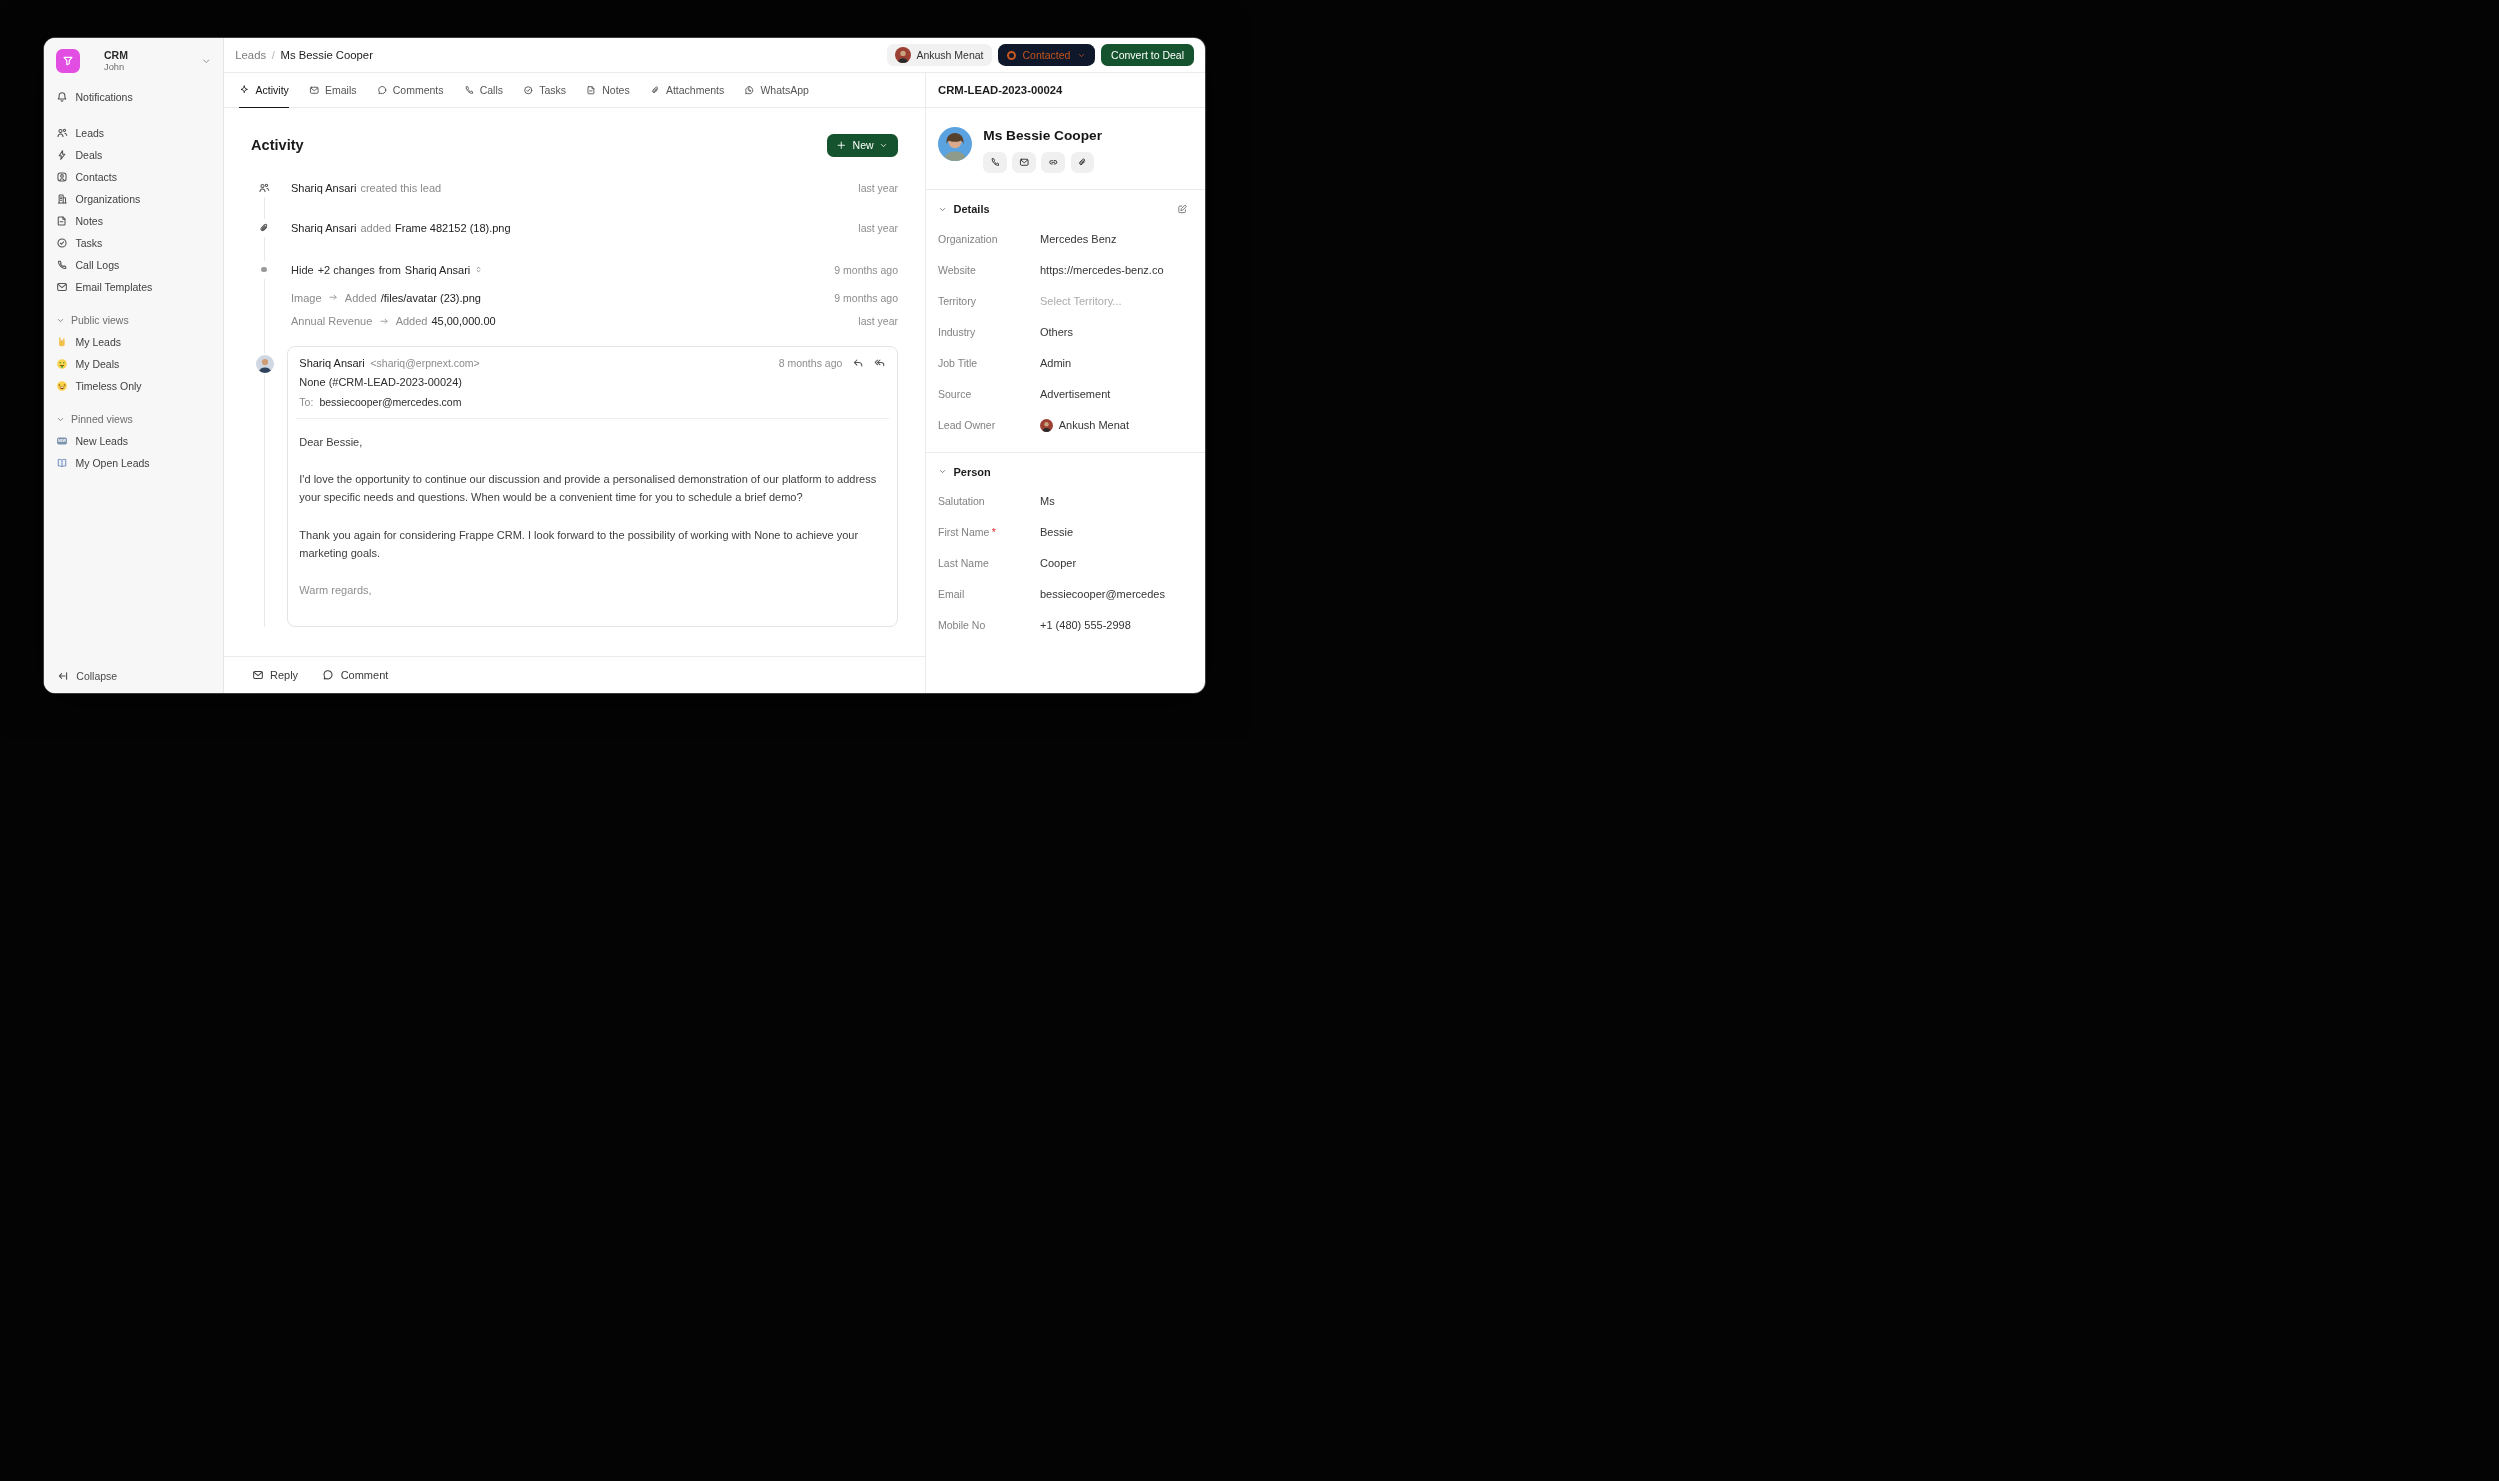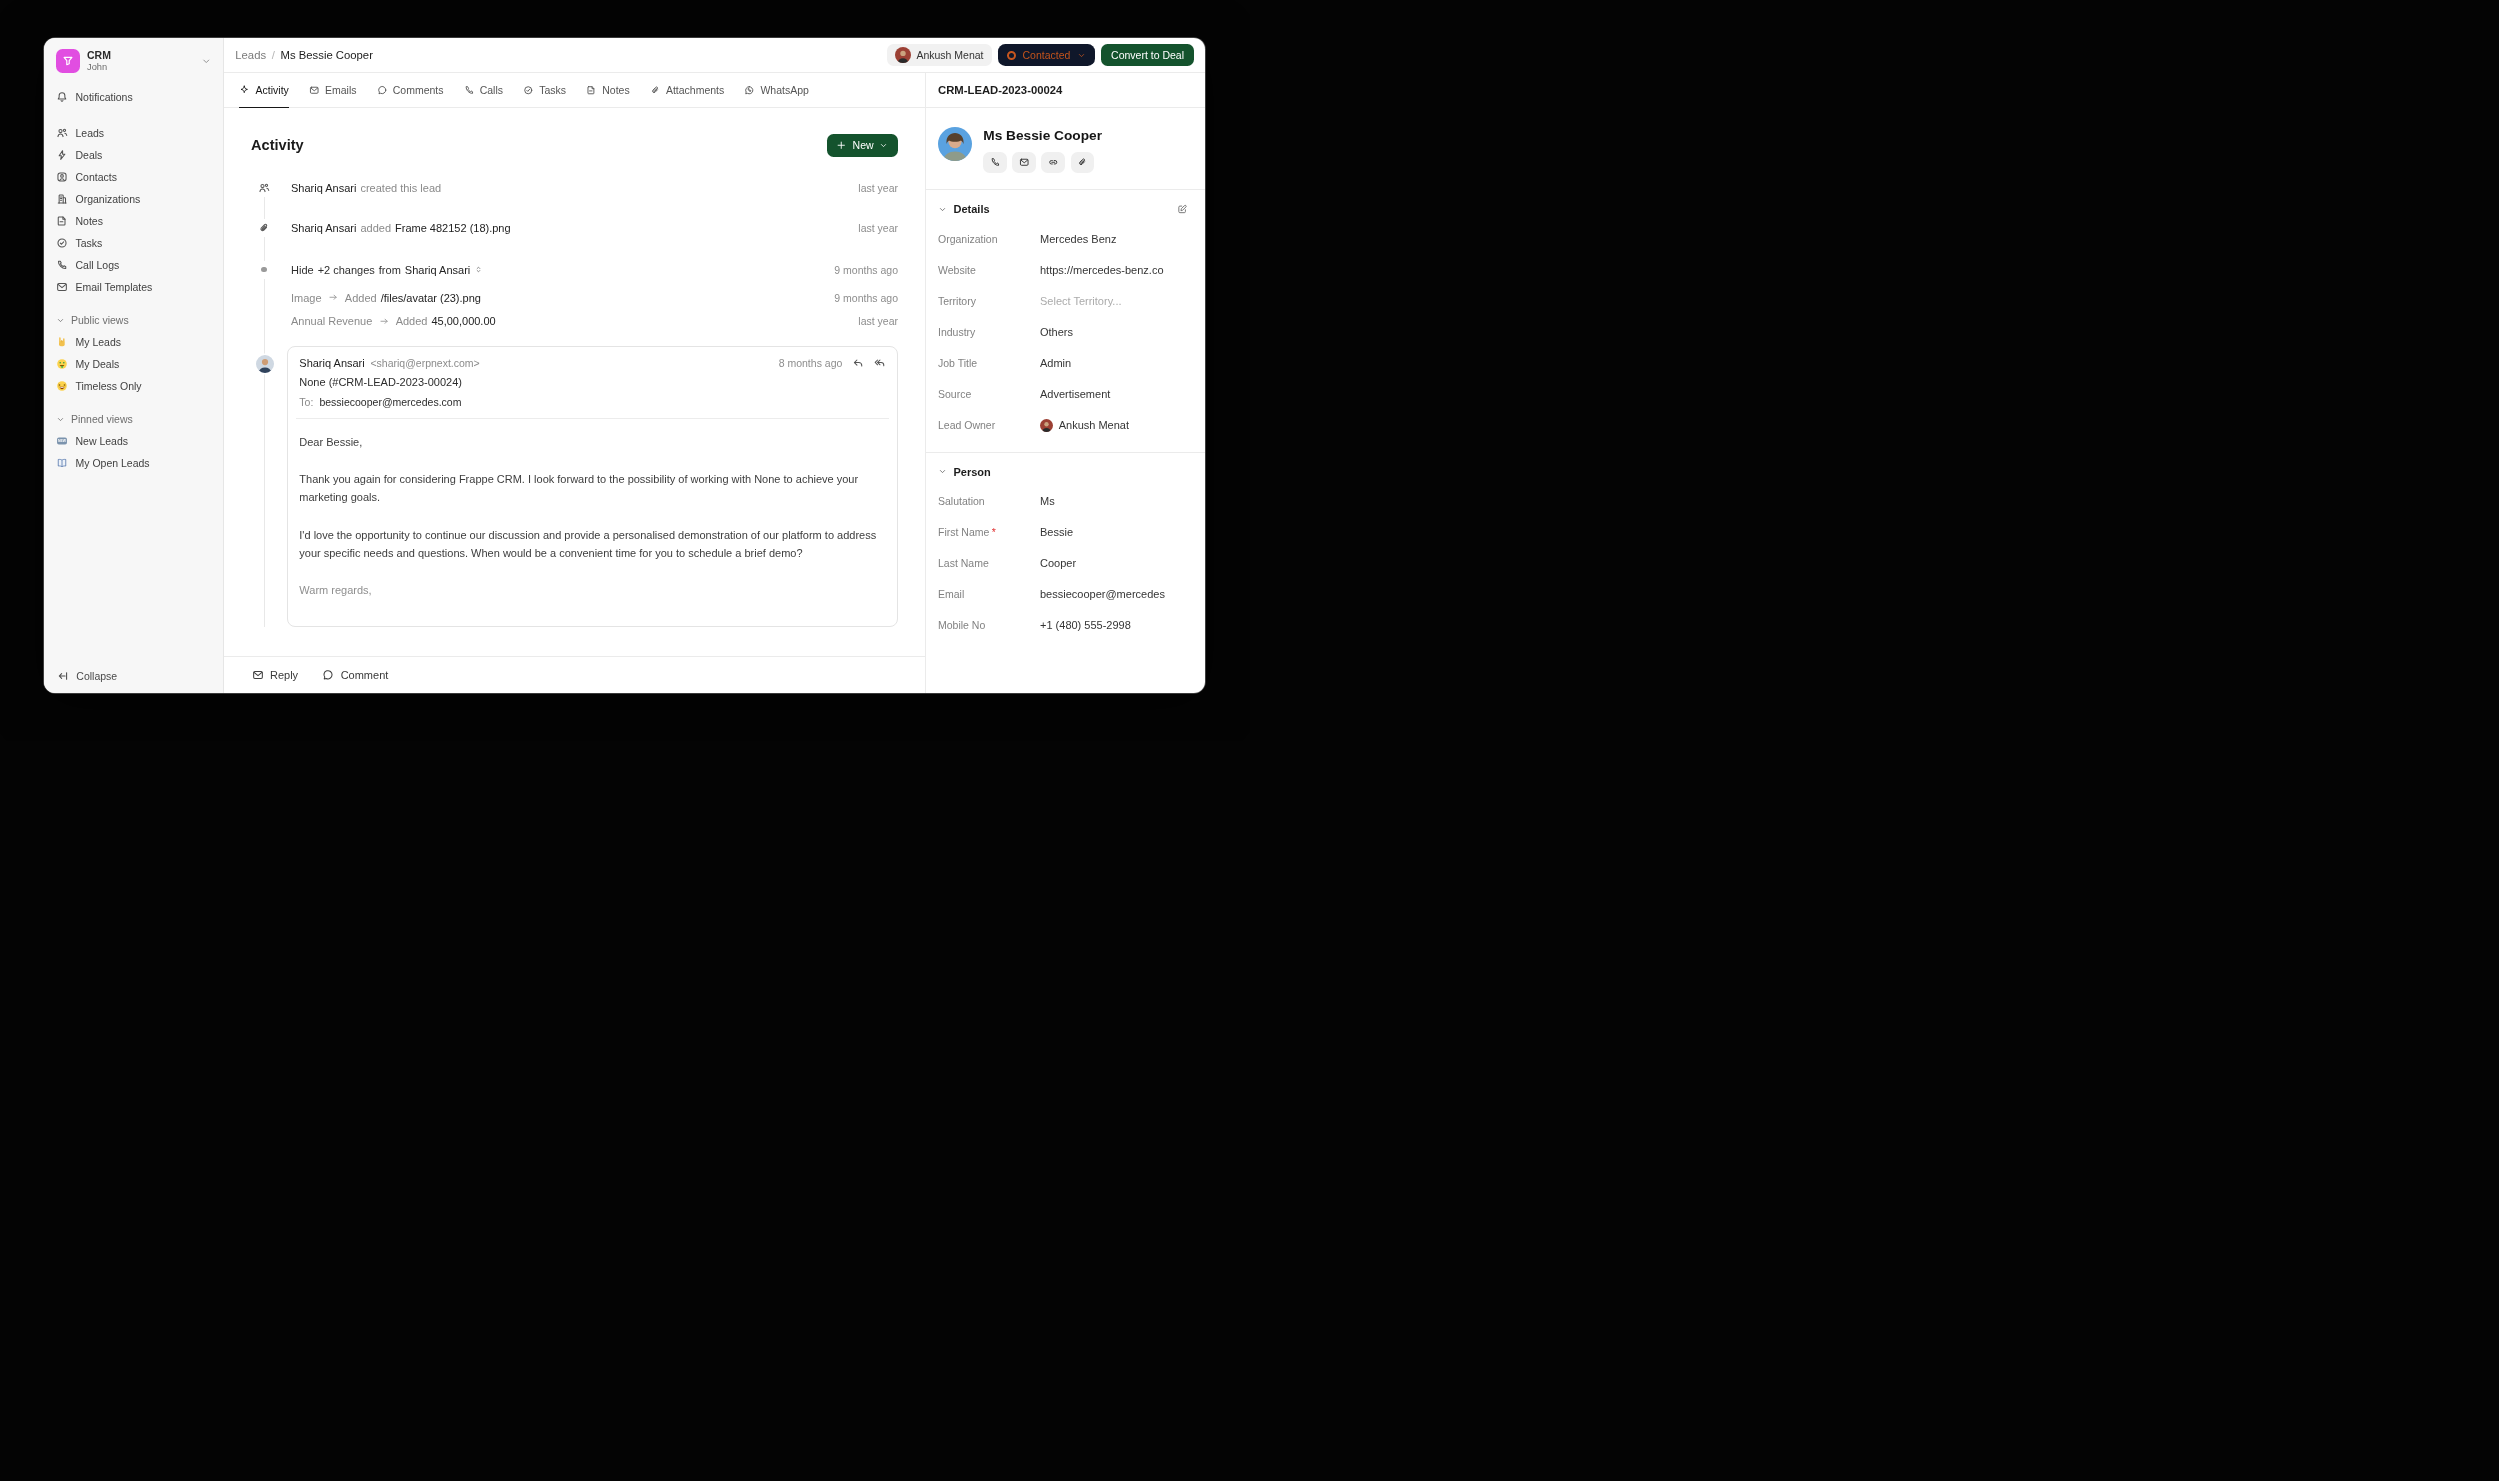--- a/index.html
+++ b/index.html
@@ -8,21 +8,21 @@
   .window{position:absolute;left:44px;top:38px;width:1161px;height:655px;background:#fff;
           border-radius:11.3px;overflow:hidden;display:flex;
           box-shadow:0 0 0 0.8px rgba(255,255,255,.3),0 8px 49px rgba(0,0,0,.7)}
   .ic{width:12px;height:12px;fill:none;stroke:currentColor;stroke-width:1.4;
       stroke-linecap:round;stroke-linejoin:round;flex-shrink:0}
   .ic.sm{width:10.5px;height:10.5px}.ic.xs{width:9px;height:9px}
 
   
   .sidebar{width:179px;flex-shrink:0;background:#f7f7f7;border-right:0.8px solid #e6e6e6;
            display:flex;flex-direction:column}
-  .ws-header{display:flex;align-items:center;gap:7px;padding:11.3px 11.3px 6.5px 12px;cursor:pointer}
+  .ws-header{display:flex;align-items:center;gap:24px;padding:11.3px 11.3px 6.5px 12px;cursor:pointer}
   .ws-logo{width:24px;height:24px;border-radius:6.5px;background:#e14ee1;display:flex;
            align-items:center;justify-content:center;color:#fff;flex-shrink:0}
   .ws-meta{flex:1;line-height:1.2;min-width:0}
   .ws-name{font-size:10.5px;font-weight:700;color:#2b2b2b}
   .ws-user{font-size:9.3px;color:#6d6d6d}
   .ws-chev{color:#8a8a8a}
   .nav{padding:6.5px 6.5px 0;display:flex;flex-direction:column}
   .nav-item{display:flex;align-items:center;gap:7.3px;height:22px;padding:0 5.7px;border-radius:4.9px;
             color:#414141;font-size:10.5px;cursor:pointer}
   .nav-item .ic{color:#545454}
@@ -551,22 +551,22 @@
                 </span>
               </div>
               <div class="card-subj">None (#CRM-LEAD-2023-00024)</div>
               <div class="card-to">
                 <span class="muted">To:</span>
                 <span>bessiecooper@mercedes.com</span>
               </div>
               <div class="card-div"></div>
               <div class="card-body">
                 <p>Dear Bessie,</p>
+                <p>I'd love the opportunity to continue our discussion and provide a personalised demonstration of our platform to address your specific needs and questions. When would be a convenient time for you to schedule a brief demo?</p>
                 <p>Thank you again for considering Frappe CRM. I look forward to the possibility of working with None to achieve your marketing goals.</p>
-                <p>I'd love the opportunity to continue our discussion and provide a personalised demonstration of our platform to address your specific needs and questions. When would be a convenient time for you to schedule a brief demo?</p>
                 <p>Warm regards,</p>
               </div>
             </div>
           </div>
         </div>
 
         <div class="bottombar">
           <div class="bb-item">
             <svg class="ic" viewBox="0 0 15 15" width="12" height="12">
                 <use href="#i-mail"></use>

